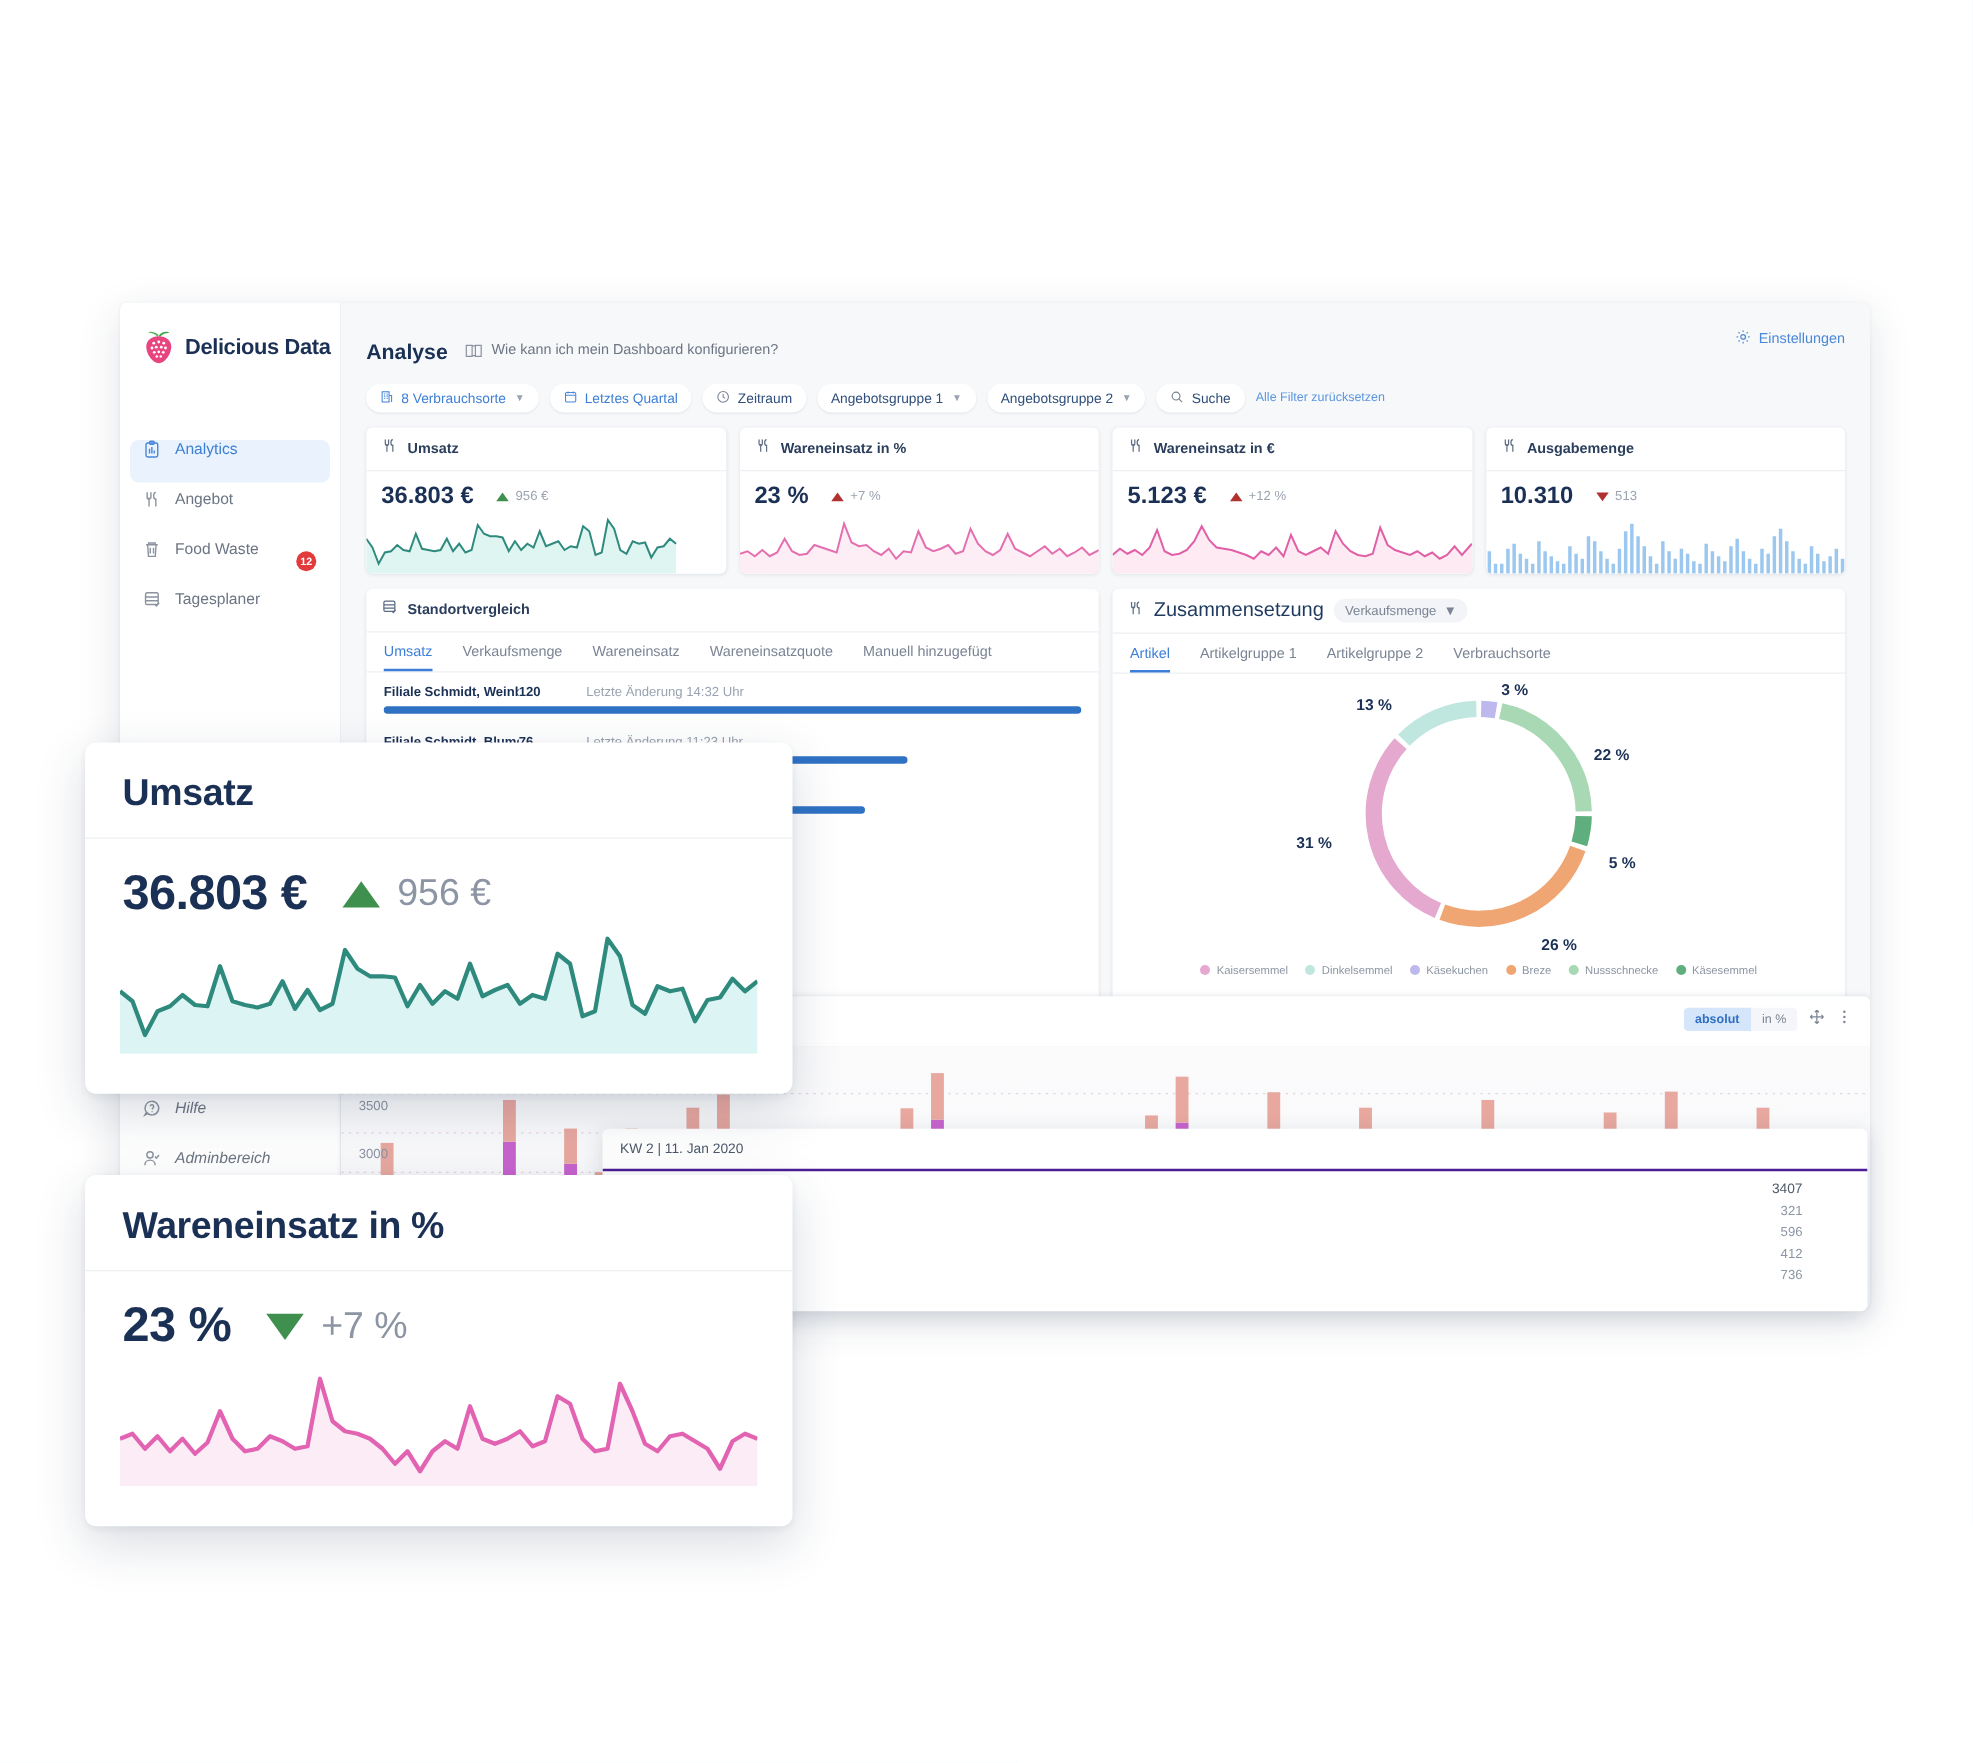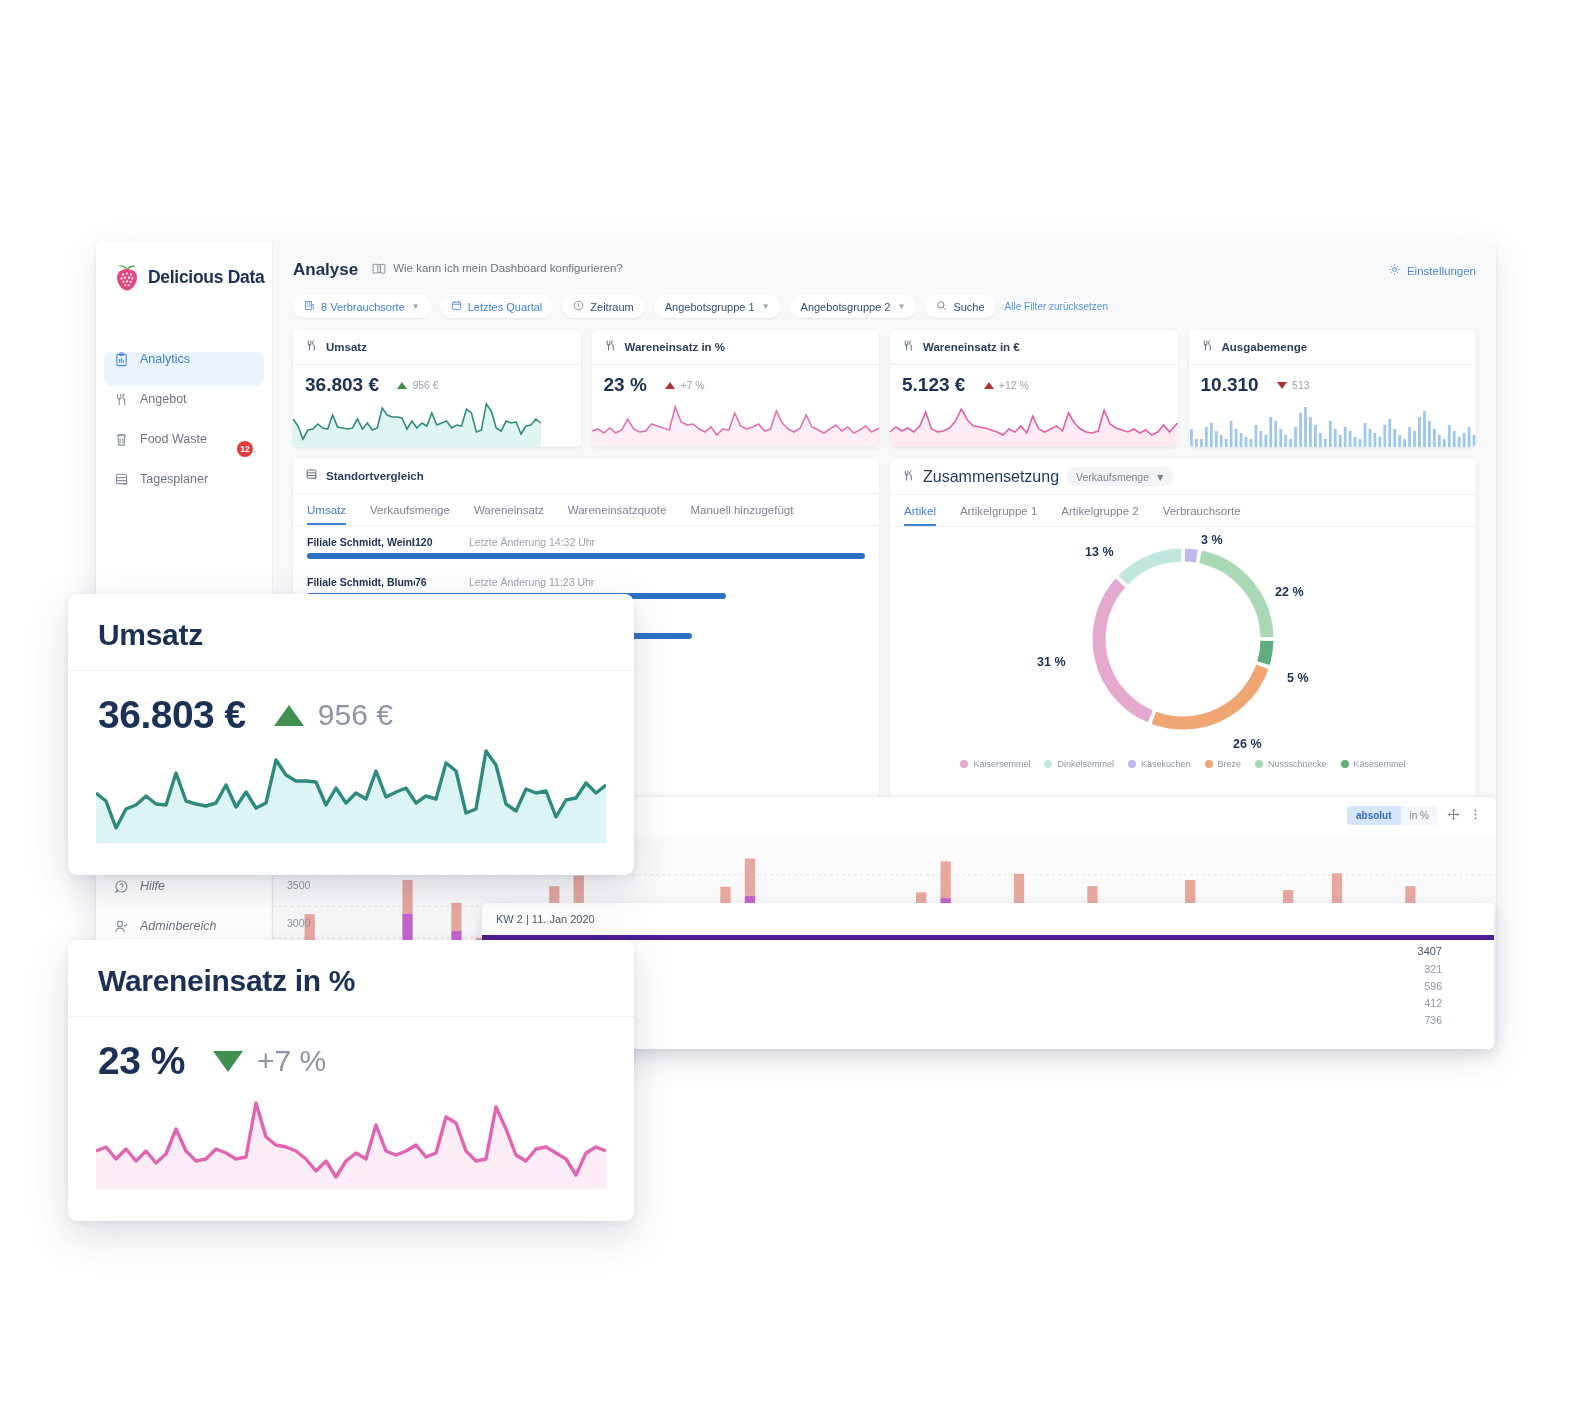--- a/index.html
+++ b/index.html
@@ -37,21 +37,21 @@
     position:absolute;right:11px;top:50%;transform:translateY(-50%);
     background:#e23b3b;color:#fff;border-radius:50%;
     width:16px;height:16px;font-size:8.5px;font-weight:700;
     display:flex;align-items:center;justify-content:center;
   }
   .nav-bottom{position:absolute;left:8px;right:8px;bottom:88px;font-style:italic;}
   
   .main{flex:1;min-width:0;position:relative;}
   .topbar{padding:18px 20px 0 20px;}
   .title-row{display:flex;align-items:baseline;gap:14px;}
-  .page-title{font-size:17px;font-weight:700;color:#1b3055;}
+  .page-title{font-size:17px;font-weight:700;color:#1b3055;margin-top:12px;}
   .help-link{display:flex;align-items:flex-start;gap:7px;font-size:11.5px;color:#6c7583;cursor:pointer;}
   .settings{
     position:absolute;right:20px;top:21px;
     display:flex;align-items:center;gap:6px;font-size:11.5px;color:#4a87d8;cursor:pointer;
   }
   .filters{display:flex;align-items:center;gap:9px;margin-top:15px;flex-wrap:nowrap;}
   .chip{
     background:#fff;border-radius:14px;height:23px;
     display:flex;align-items:center;gap:6px;padding:0 11px;
     font-size:11px;color:#2f4f7a;white-space:nowrap;cursor:pointer;
@@ -117,21 +117,21 @@
   .seg span.on{background:#d5e6fb;color:#2f6fc0;font-weight:600;}
   .bp-body{position:absolute;left:0;right:0;top:40px;bottom:0;background:linear-gradient(180deg,#fbfbfc,#f6f7f9);}
   .bp-body svg{width:100%;height:100%;display:block;}
   .ylab{position:absolute;font-size:10.5px;color:#8c95a3;}
   
   .tip{
     position:absolute;left:482px;top:903px;width:1012px;height:146px;
     background:#fff;border-radius:5px;box-shadow:0 4px 16px rgba(30,50,80,.14);
     overflow:hidden;
   }
-  .tip-head{padding:10px 14px;font-size:11px;color:#4d5a6b;border-bottom:5px solid #4c1d95;}
+  .tip-head{padding:10px 14px;font-size:11px;color:#4d5a6b;border-bottom:2px solid #4c1d95;}
   .tip-vals{position:absolute;right:0;top:40px;width:720px;}
   .tip-vals div{text-align:right;font-size:10.5px;color:#8c95a3;line-height:1.62;padding-right:52px;}
   .tip-vals div:first-child{color:#4d5a6b;font-size:11px;}
   
   .float{
     position:absolute;background:#fff;border-radius:9px;
     box-shadow:0 14px 40px rgba(30,50,80,.17), 0 2px 6px rgba(30,50,80,.07);
     overflow:hidden;
   }
   .f1{left:68px;top:594px;width:566px;height:281px;}

